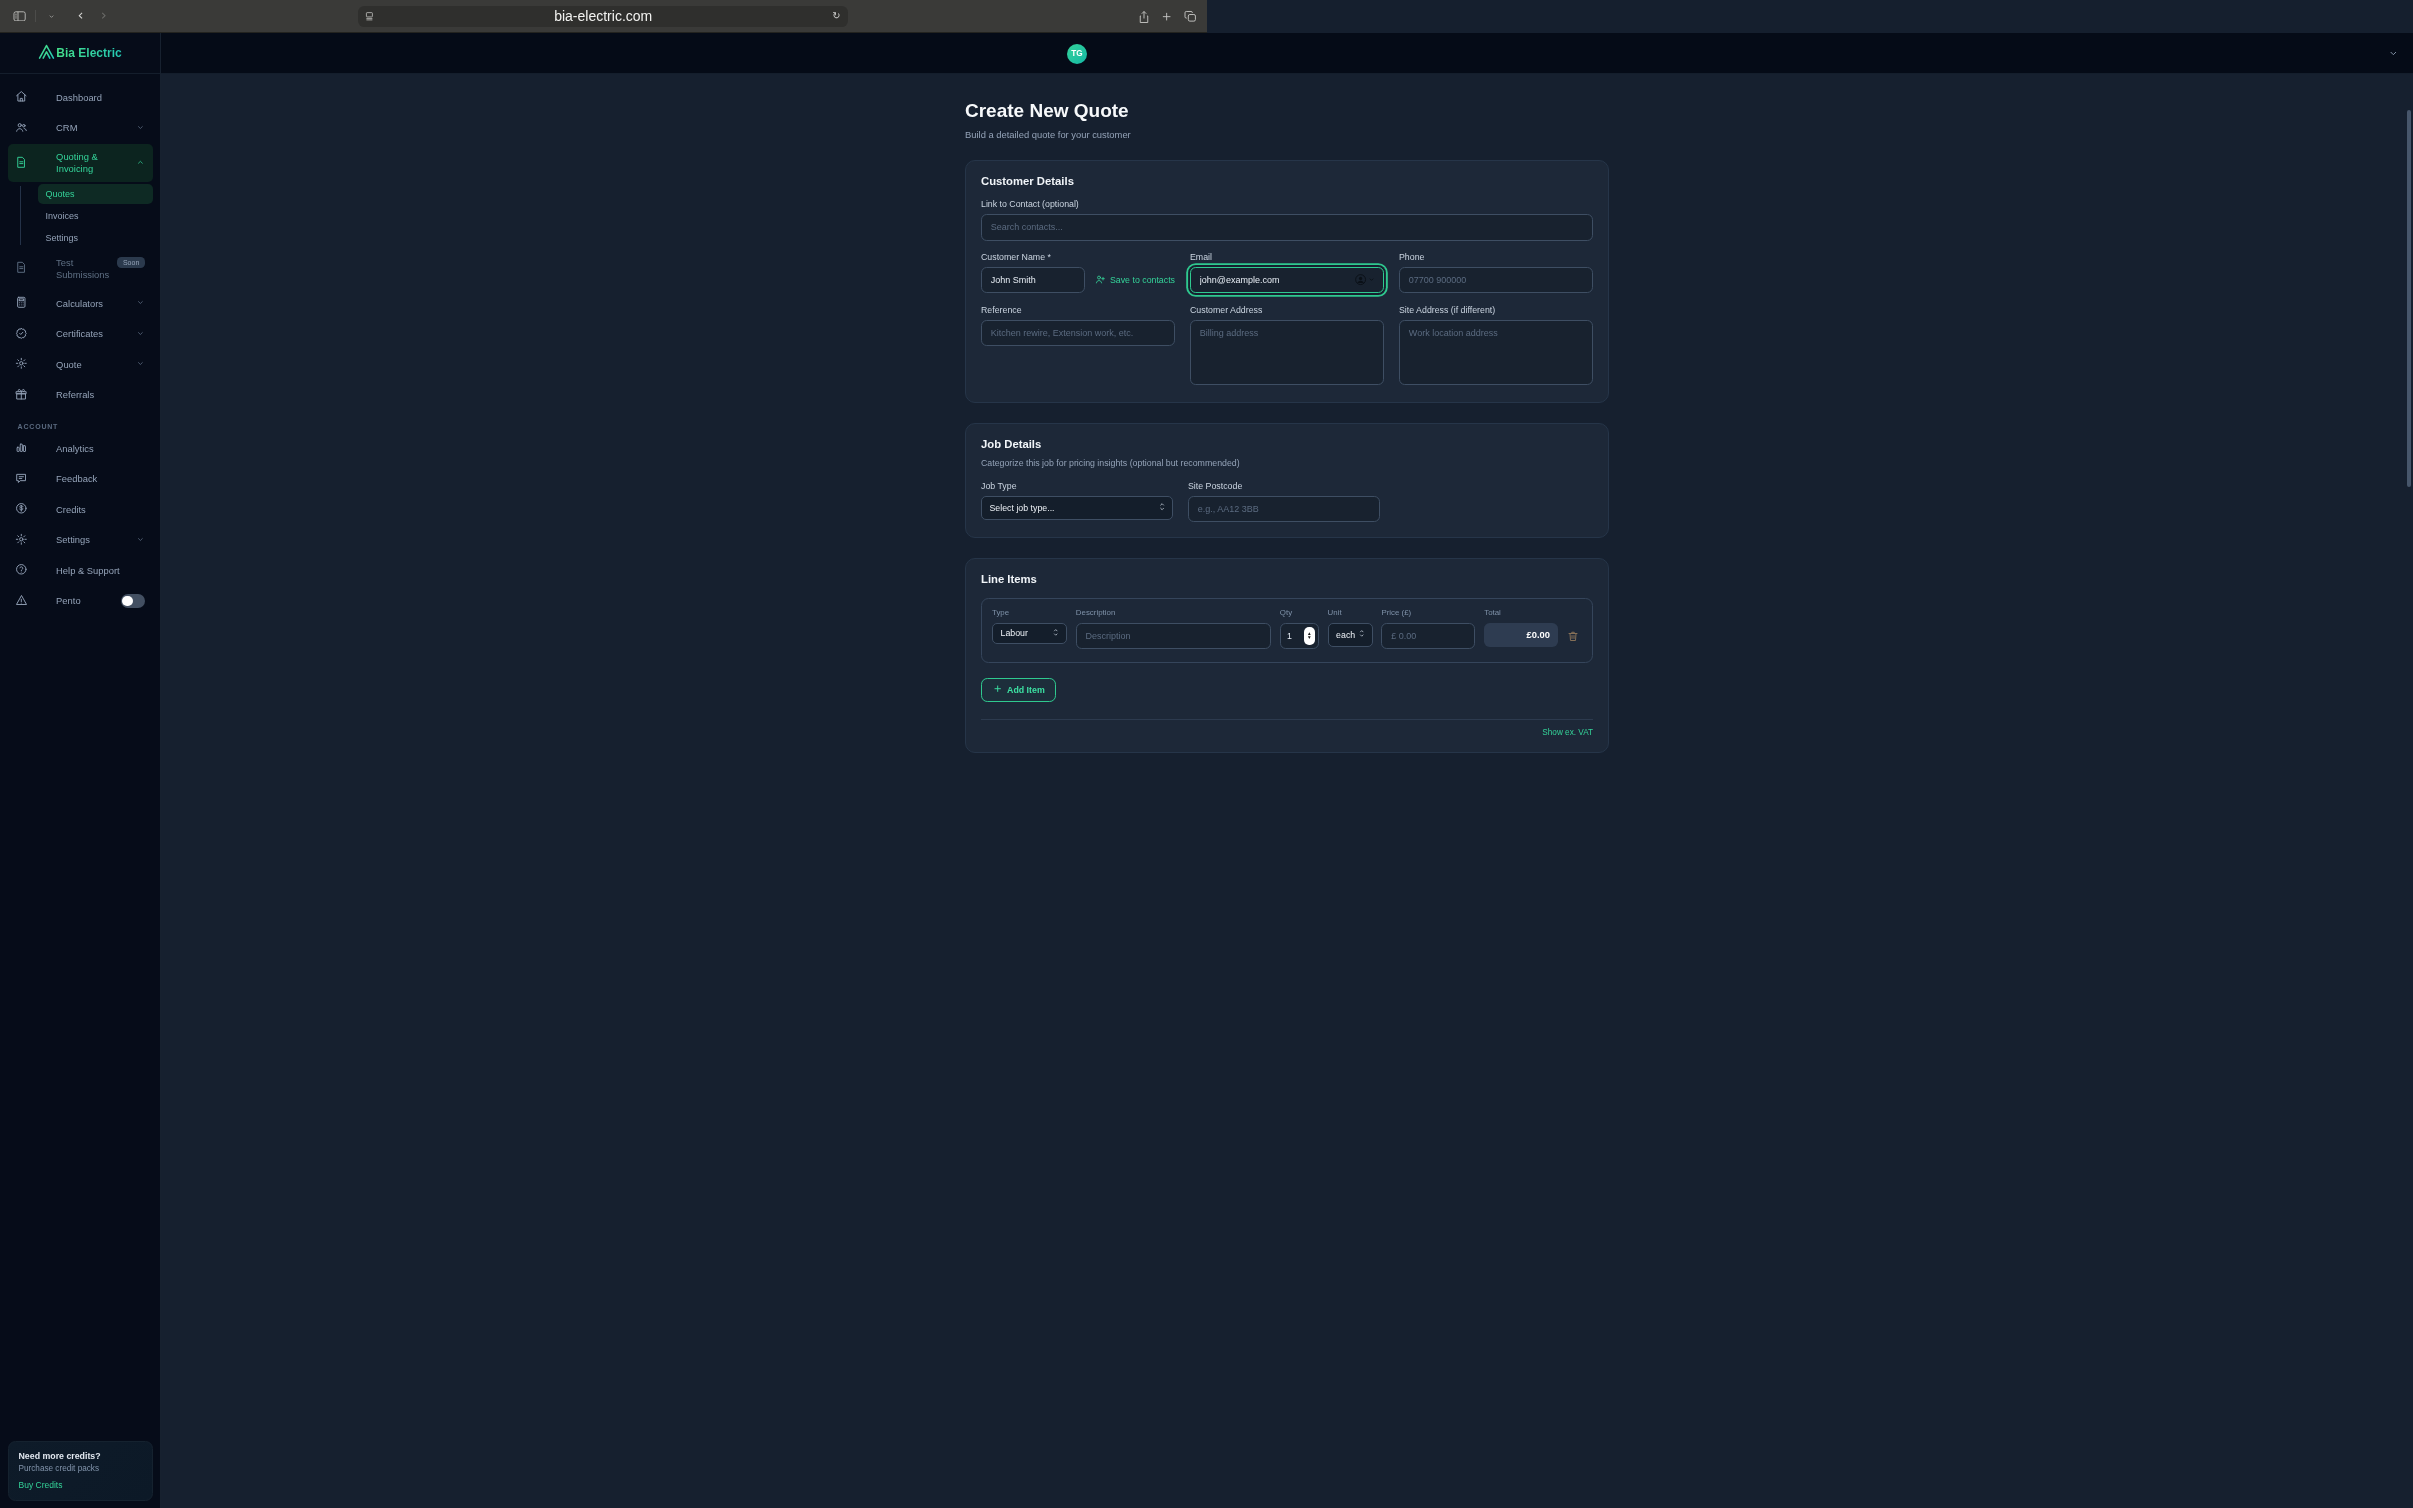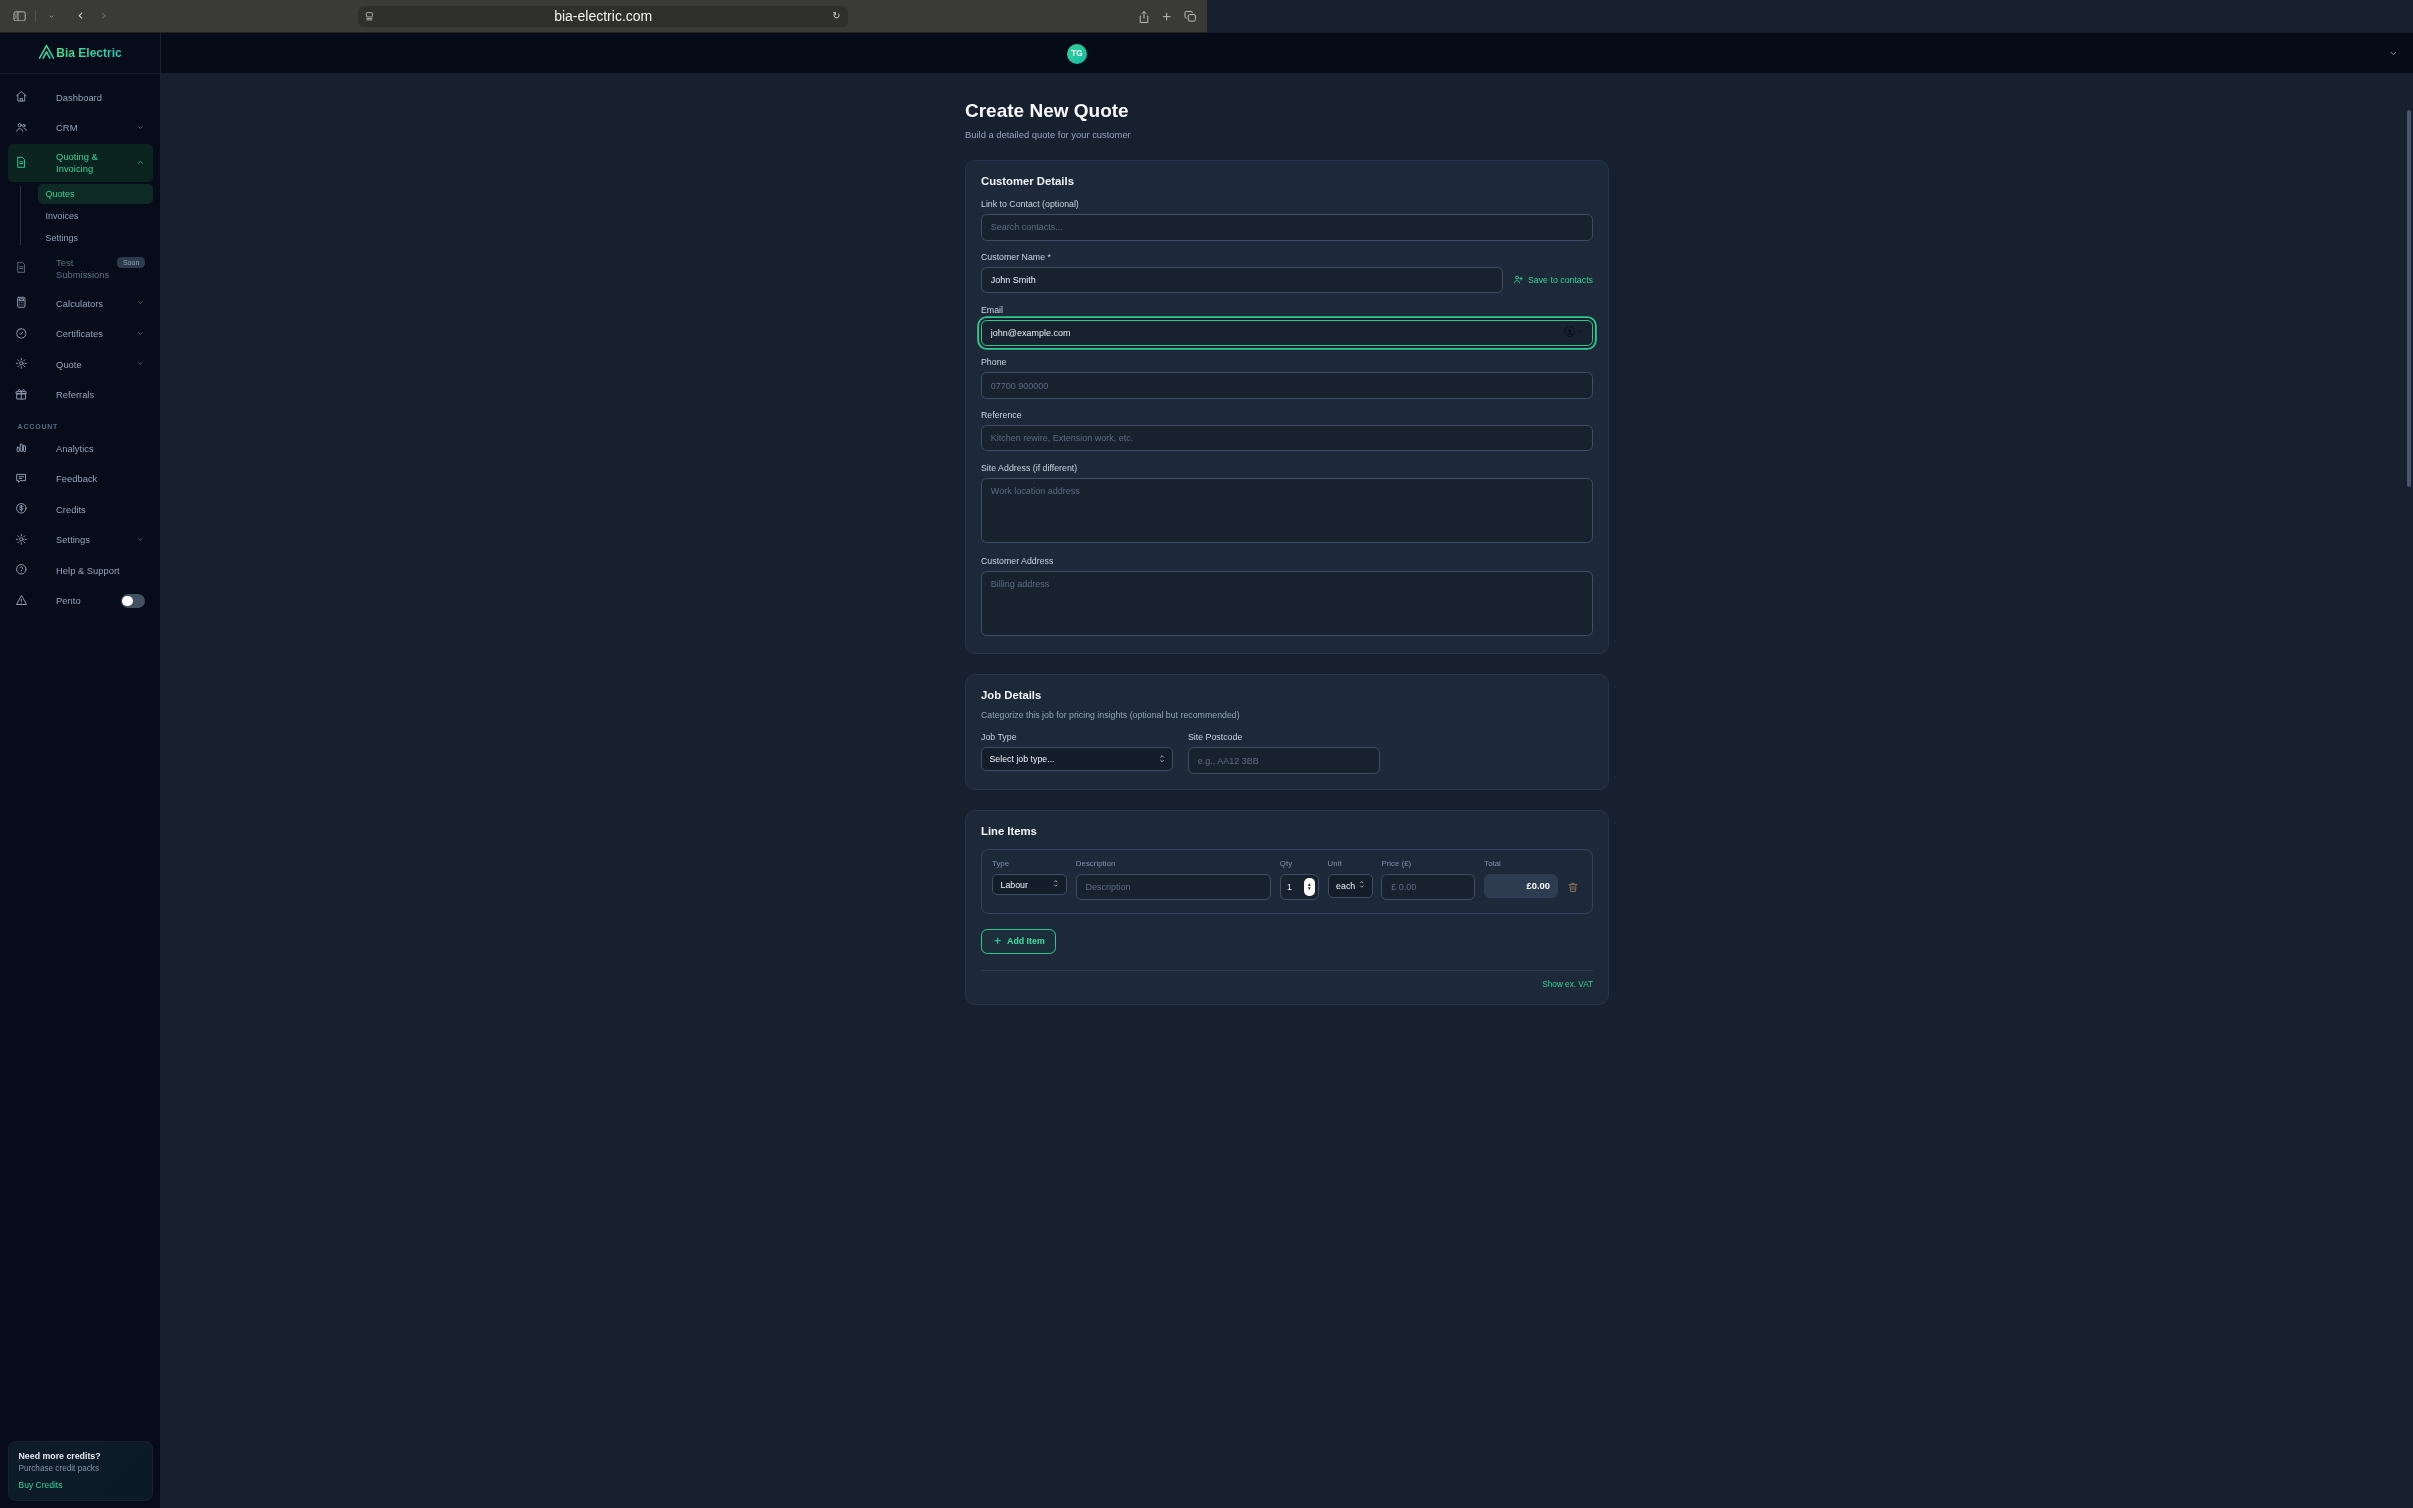--- a/index.html
+++ b/index.html
@@ -74,21 +74,21 @@
 
   .card { background:#1d2838; border:0.6px solid #263549; border-radius:10px;
           padding:14px 15px 15px; margin-top:20px; }
   .card h2 { color:#f1f5f9; font-size:11.3px; font-weight:bold; margin-bottom:12.6px; }
   .field-label { color:#cbd5e1; font-size:8.8px; margin-bottom:5px; display:block; }
   .inp { width:100%; height:26.4px; background:#18222f; border:0.6px solid #3e4e63; border-radius:5.7px;
          padding:0 8.8px; color:#e8eef5; font-size:9px; outline:none;
          font-family:"Liberation Sans","DejaVu Sans",sans-serif; }
   .inp::placeholder, textarea.inp::placeholder { color:#5b6b80; }
   textarea.inp { height:65px; padding:7px 8.8px; resize:none; }
-  .grid2 { display:grid; grid-template-columns:1fr; column-gap:15px; row-gap:11.3px; margin-top:11.3px; }
+  .grid2 { display:grid; grid-template-columns:1fr 1fr 1fr; column-gap:15px; row-gap:11.3px; margin-top:11.3px; }
   .name-cell { display:flex; align-items:center; gap:10px; }
   .name-cell .inp { flex:1; }
   .save-link { display:flex; align-items:center; gap:4.4px; color:#34d399; font-size:8.8px; white-space:nowrap; }
   .email-wrap { position:relative; }
   .email-wrap .inp { border:1.3px solid #2fc98f; padding-right:35px;
                      box-shadow:0 0 0 1.9px #16202f, 0 0 0 3.8px #2fc98f; }
   .autofill-ic { position:absolute; right:8.8px; top:5.7px; display:flex; align-items:center; gap:1.3px; color:#0a1017; }
 
   .job-sub { color:#94a3b8; font-size:8.8px; margin:-3.8px 0 12.6px; }
   .job-row { display:flex; gap:15px; }
@@ -434,26 +434,26 @@
           <div>
             <label class="field-label">Phone</label>
             <input class="inp" placeholder="07700 900000" style="">
           </div>
           <div>
             <label class="field-label">Reference</label>
             <input class="inp" placeholder="Kitchen rewire, Extension work, etc." style="">
           </div>
 
           <div>
+            <label class="field-label">Customer Address</label>
+            <textarea class="inp" placeholder="Billing address" style=""></textarea>
+          </div>
+          <div>
             <label class="field-label">Site Address (if different)</label>
             <textarea class="inp" placeholder="Work location address" style=""></textarea>
-          </div>
-          <div>
-            <label class="field-label">Customer Address</label>
-            <textarea class="inp" placeholder="Billing address" style=""></textarea>
           </div>
         </div>
       </div>
 
       <div class="card">
         <h2>Job Details</h2>
         <div class="job-sub">Categorize this job for pricing insights (optional but recommended)</div>
         <div class="job-row">
           <div class="job-col">
             <label class="field-label">Job Type</label>

